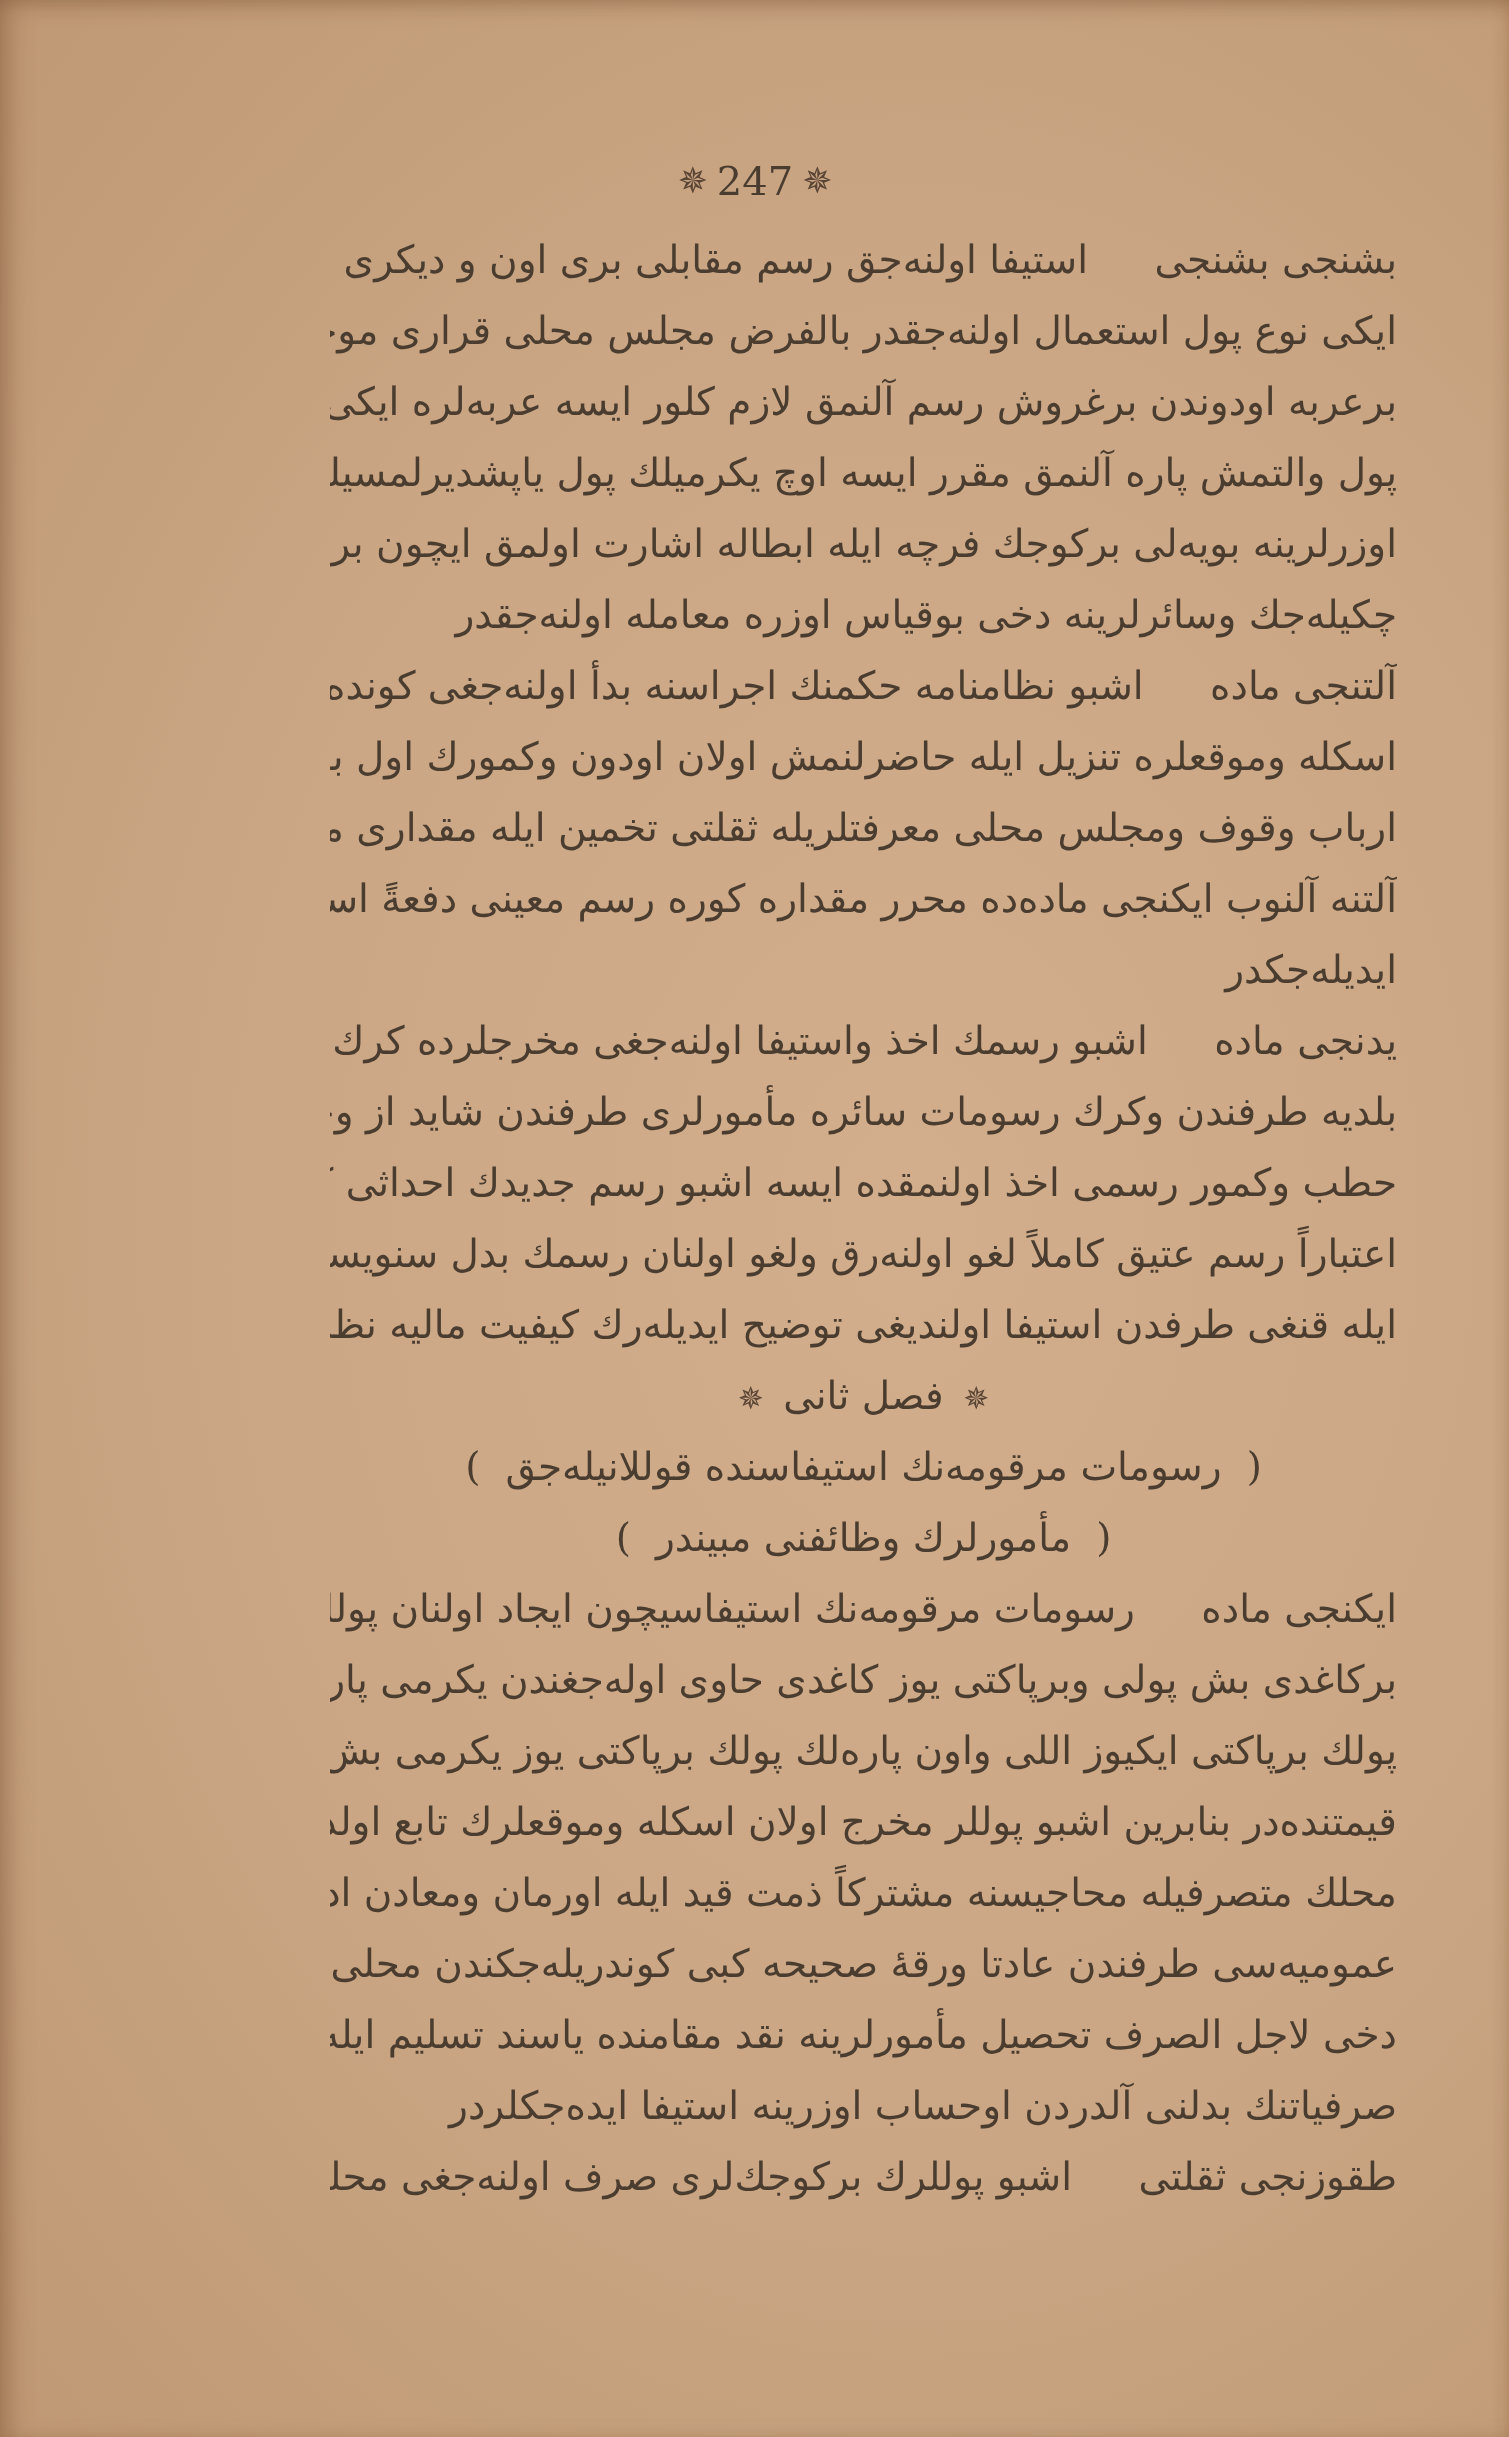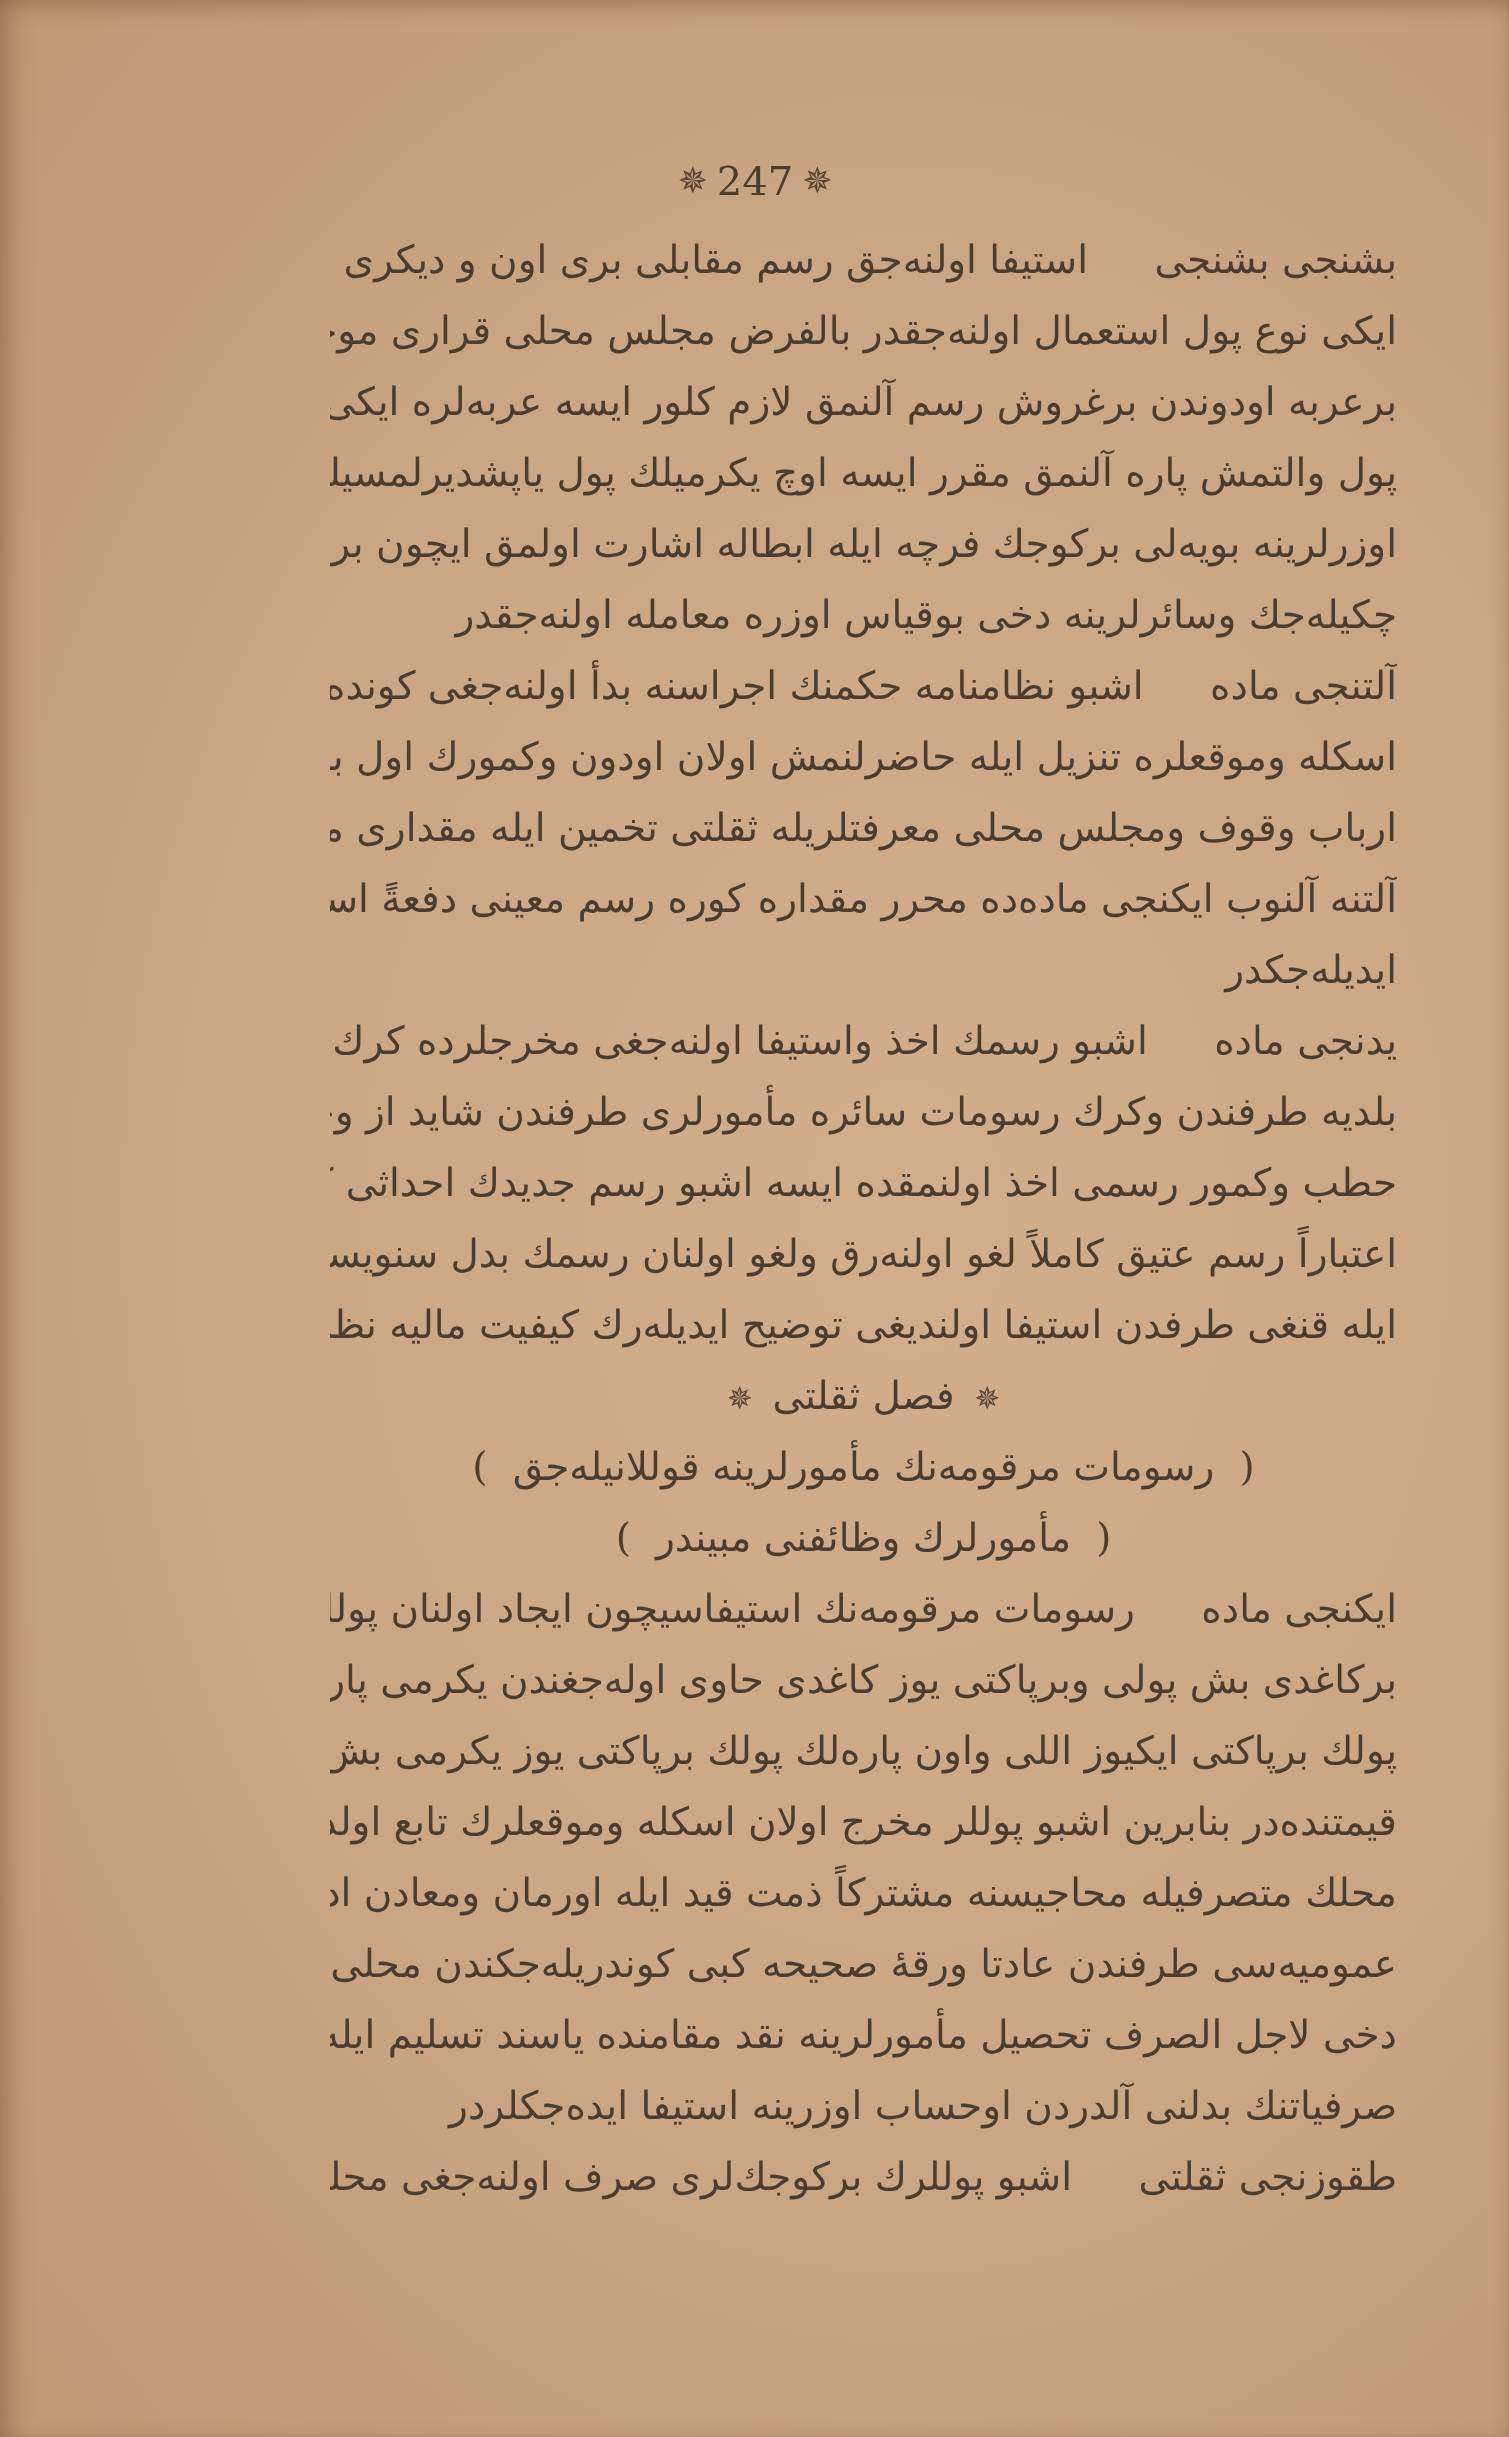--- a/index.html
+++ b/index.html
@@ -127,26 +127,26 @@
       <span class="article-label">یدنجی ماده</span>
       <span>اشبو رسمك اخذ واستیفا اولنه‌جغی مخرجلرده کرك دوائر</span>
     </div>
     <div class="line">بلدیه طرفندن وکرك رسومات سائره مأمورلری طرفندن شاید از وچوق</div>
     <div class="line">حطب وکمور رسمی اخذ اولنمقده ایسه اشبو رسم جدیدك احداثی کوندن</div>
     <div class="line">اعتباراً رسم عتیق کاملاً لغو اولنه‌رق ولغو اولنان رسمك بدل سنویسی</div>
     <div class="line">ایله قنغی طرفدن استیفا اولندیغی توضیح ایدیله‌رك کیفیت مالیه نظارت</div>
 
     <div class="section-title">
       <span class="ornament">✵</span>
-      <span>فصل ثقلتی</span>
+      <span>فصل ثانی</span>
       <span class="ornament">✵</span>
     </div>
     <div class="subtitle">
       <span class="paren">(</span>
-      <span>رسومات مرقومه‌نك مأمورلرینه قوللانیله‌جق</span>
+      <span>رسومات مرقومه‌نك استیفاسنده قوللانیله‌جق</span>
       <span class="paren">)</span>
     </div>
     <div class="subtitle">
       <span class="paren">(</span>
       <span>مأمورلرك وظائفنی مبیندر</span>
       <span class="paren">)</span>
     </div>
 
     <div class="line">
       <span class="article-label">ایکنجی ماده</span>

